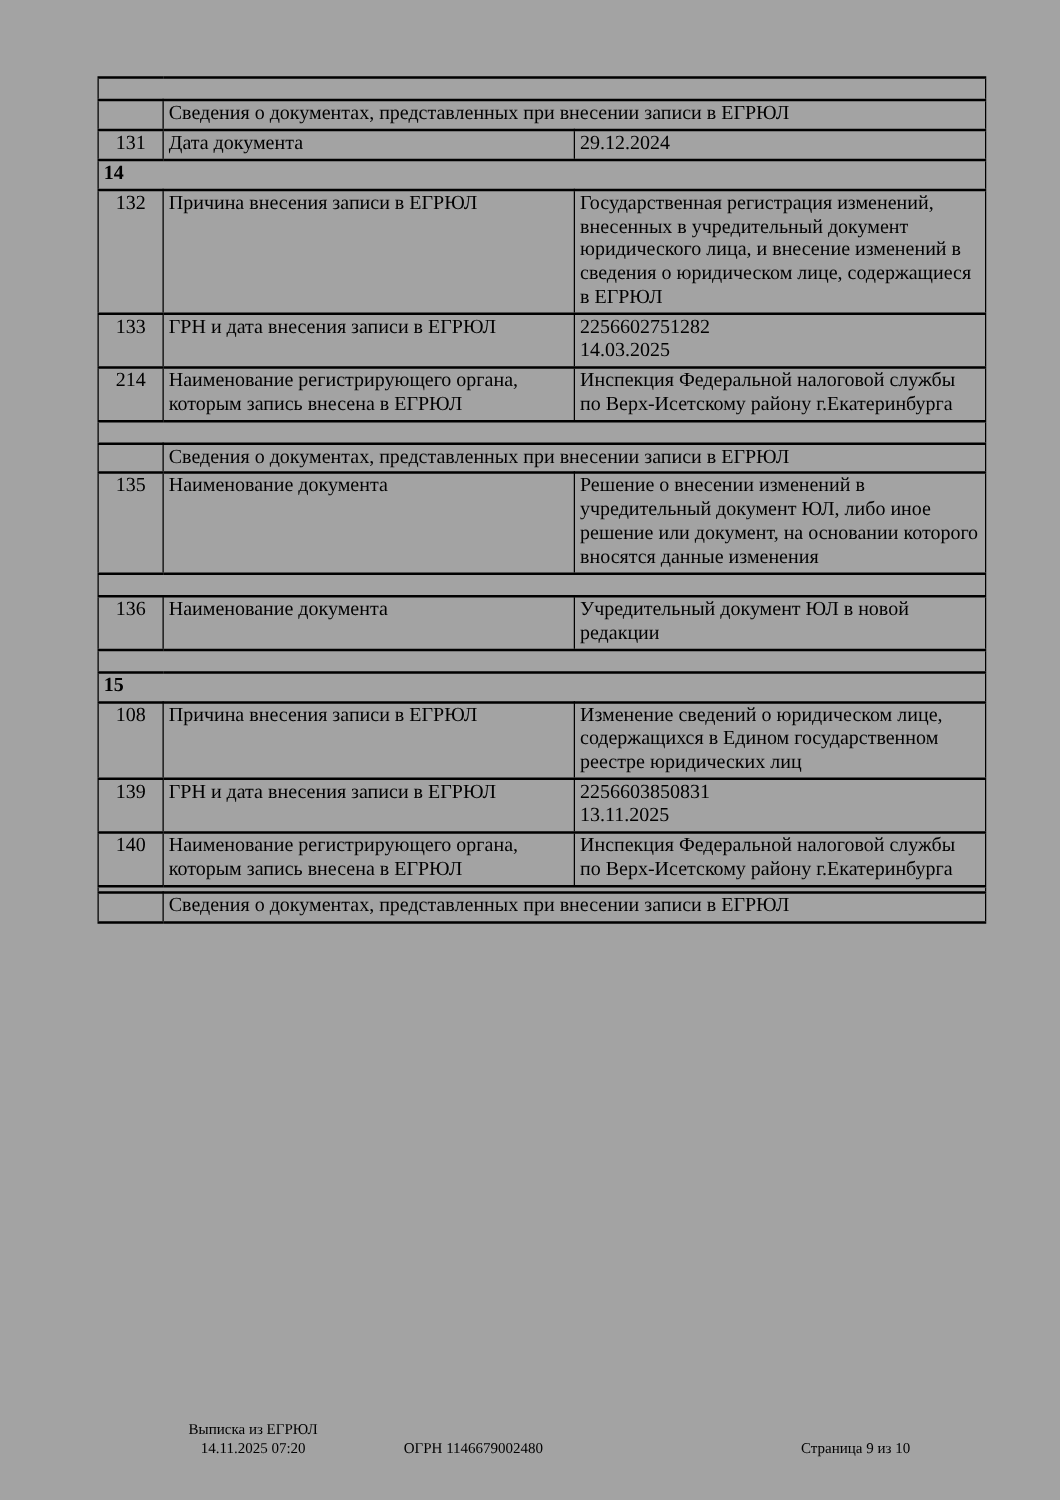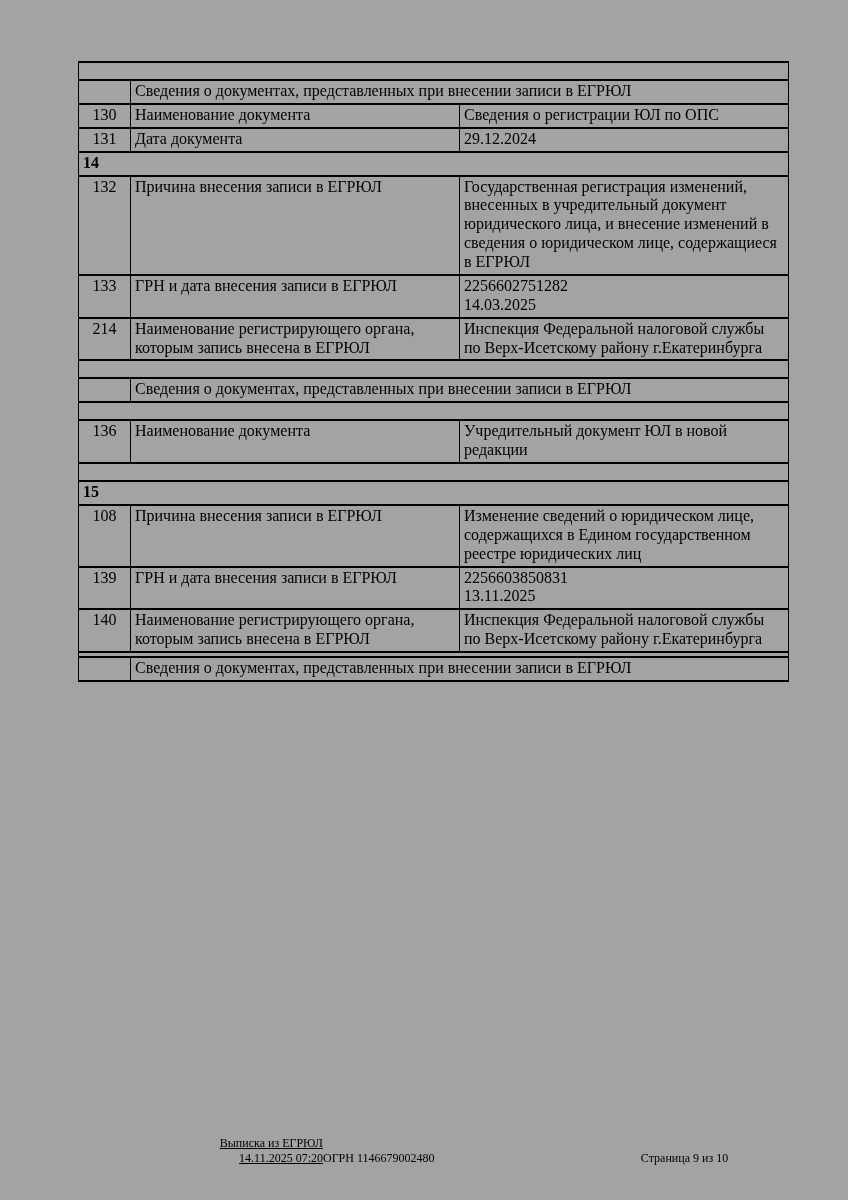--- a/index.html
+++ b/index.html
@@ -54,21 +54,21 @@
   .footer {
     position: absolute;
     left: 78px;
     top: 1136px;
     width: 727px;
     display: flex;
     align-items: flex-end;
     font-size: 12px;
     line-height: 1.22;
   }
-  .footer .f-left   { flex: 1; text-align: right; padding-left: 4px; text-decoration: underline; }
+  .footer .f-left   { flex: 1; text-align: center; padding-left: 4px; }
   .footer .f-center { flex: 1; text-align: left; }
   .footer .f-right  { flex: 1; text-align: center; }
 </style>
 </head>
 <body>
 
 <div class="page">
 
   <table class="doc">
     <colgroup>
@@ -76,25 +76,20 @@
       <col style="width:329px">
       <col style="width:329px">
     </colgroup>
     <tbody>
         <tr>
           <td class="spacer" colspan="3"></td>
         </tr>
         <tr>
           <td class="num"></td>
           <td class="header-cell" colspan="2">Сведения о документах, представленных при внесении записи в ЕГРЮЛ</td>
-        </tr>
-        <tr>
-          <td class="num">130</td>
-          <td class="label">Наименование документа</td>
-          <td class="value">Сведения о регистрации ЮЛ по ОПС</td>
         </tr>
         <tr>
           <td class="num">131</td>
           <td class="label">Дата документа</td>
           <td class="value">29.12.2024</td>
         </tr>
         <tr>
           <td class="record-num" colspan="3">14</td>
         </tr>
         <tr>
@@ -112,20 +107,25 @@
           <td class="num">214</td>
           <td class="label">Наименование регистрирующего органа, которым запись внесена в ЕГРЮЛ</td>
           <td class="value">Инспекция Федеральной налоговой службы по Верх-Исетскому району г.Екатеринбурга</td>
         </tr>
         <tr>
           <td class="spacer" colspan="3"></td>
         </tr>
         <tr>
           <td class="num"></td>
           <td class="header-cell" colspan="2">Сведения о документах, представленных при внесении записи в ЕГРЮЛ</td>
+        </tr>
+        <tr>
+          <td class="num">135</td>
+          <td class="label">Наименование документа</td>
+          <td class="value">Решение о внесении изменений в учредительный документ ЮЛ, либо иное решение или документ, на основании которого вносятся данные изменения</td>
         </tr>
         <tr>
           <td class="spacer" colspan="3"></td>
         </tr>
         <tr>
           <td class="num">136</td>
           <td class="label">Наименование документа</td>
           <td class="value">Учредительный документ ЮЛ в новой редакции</td>
         </tr>
         <tr>

